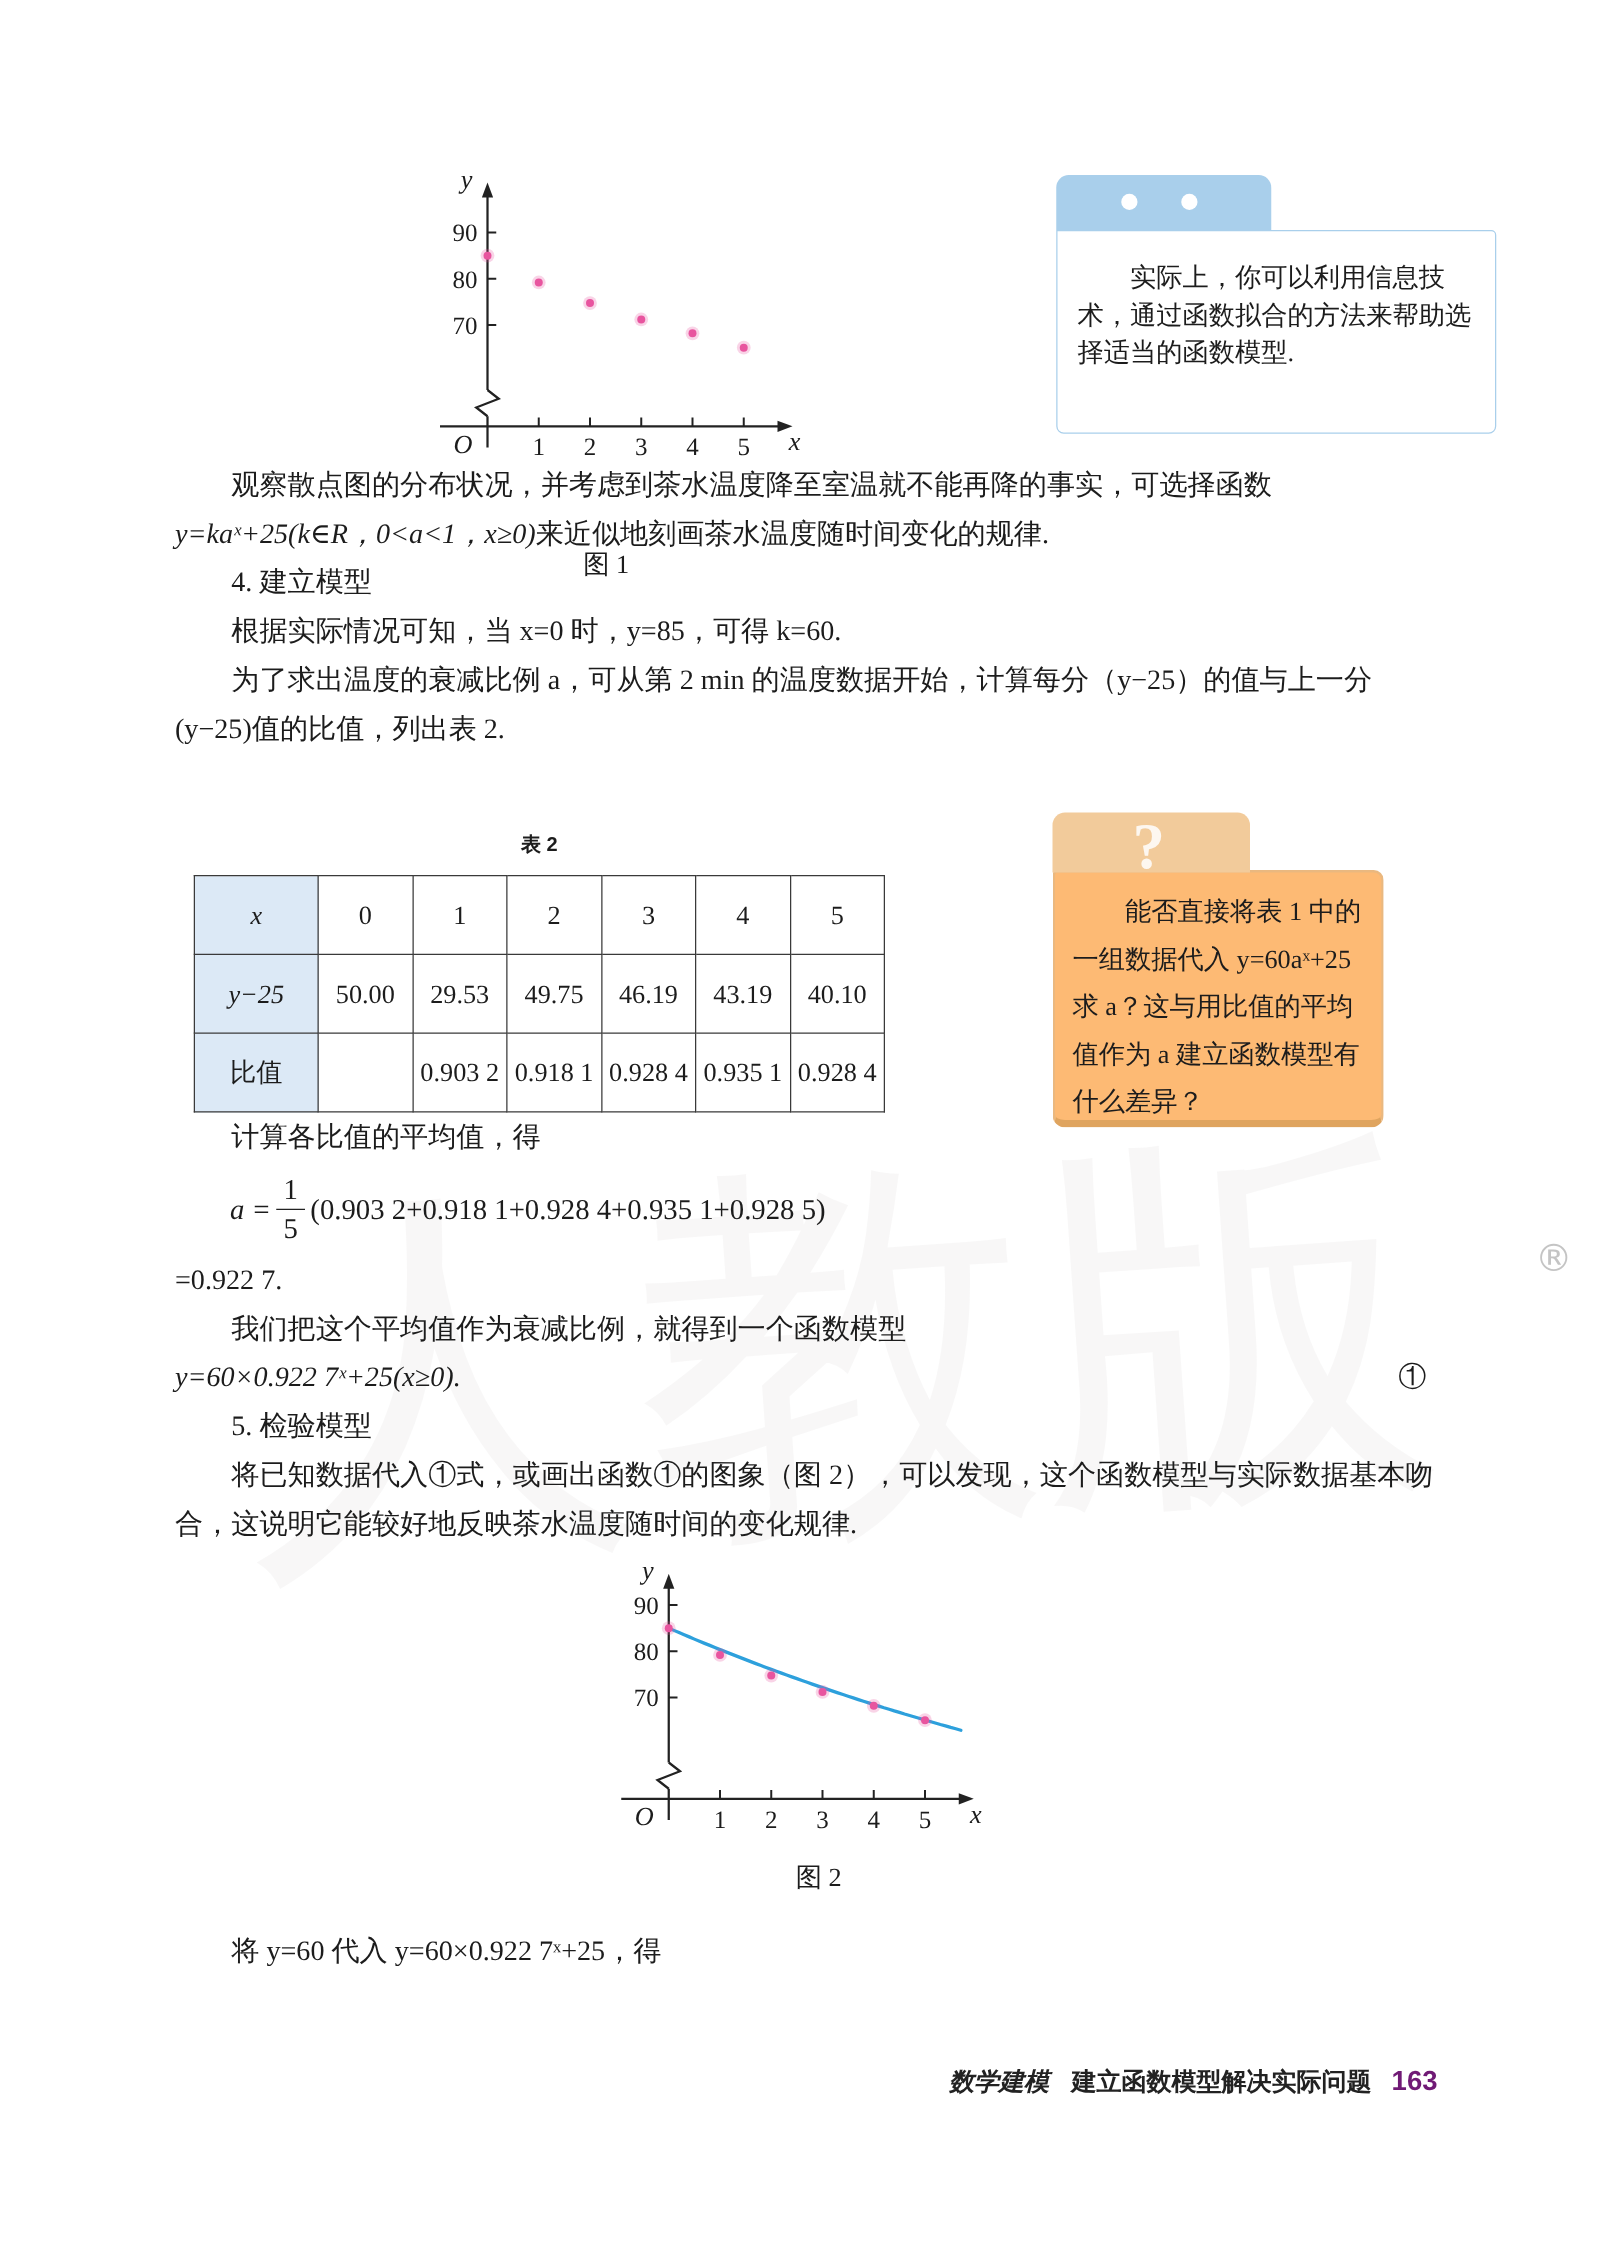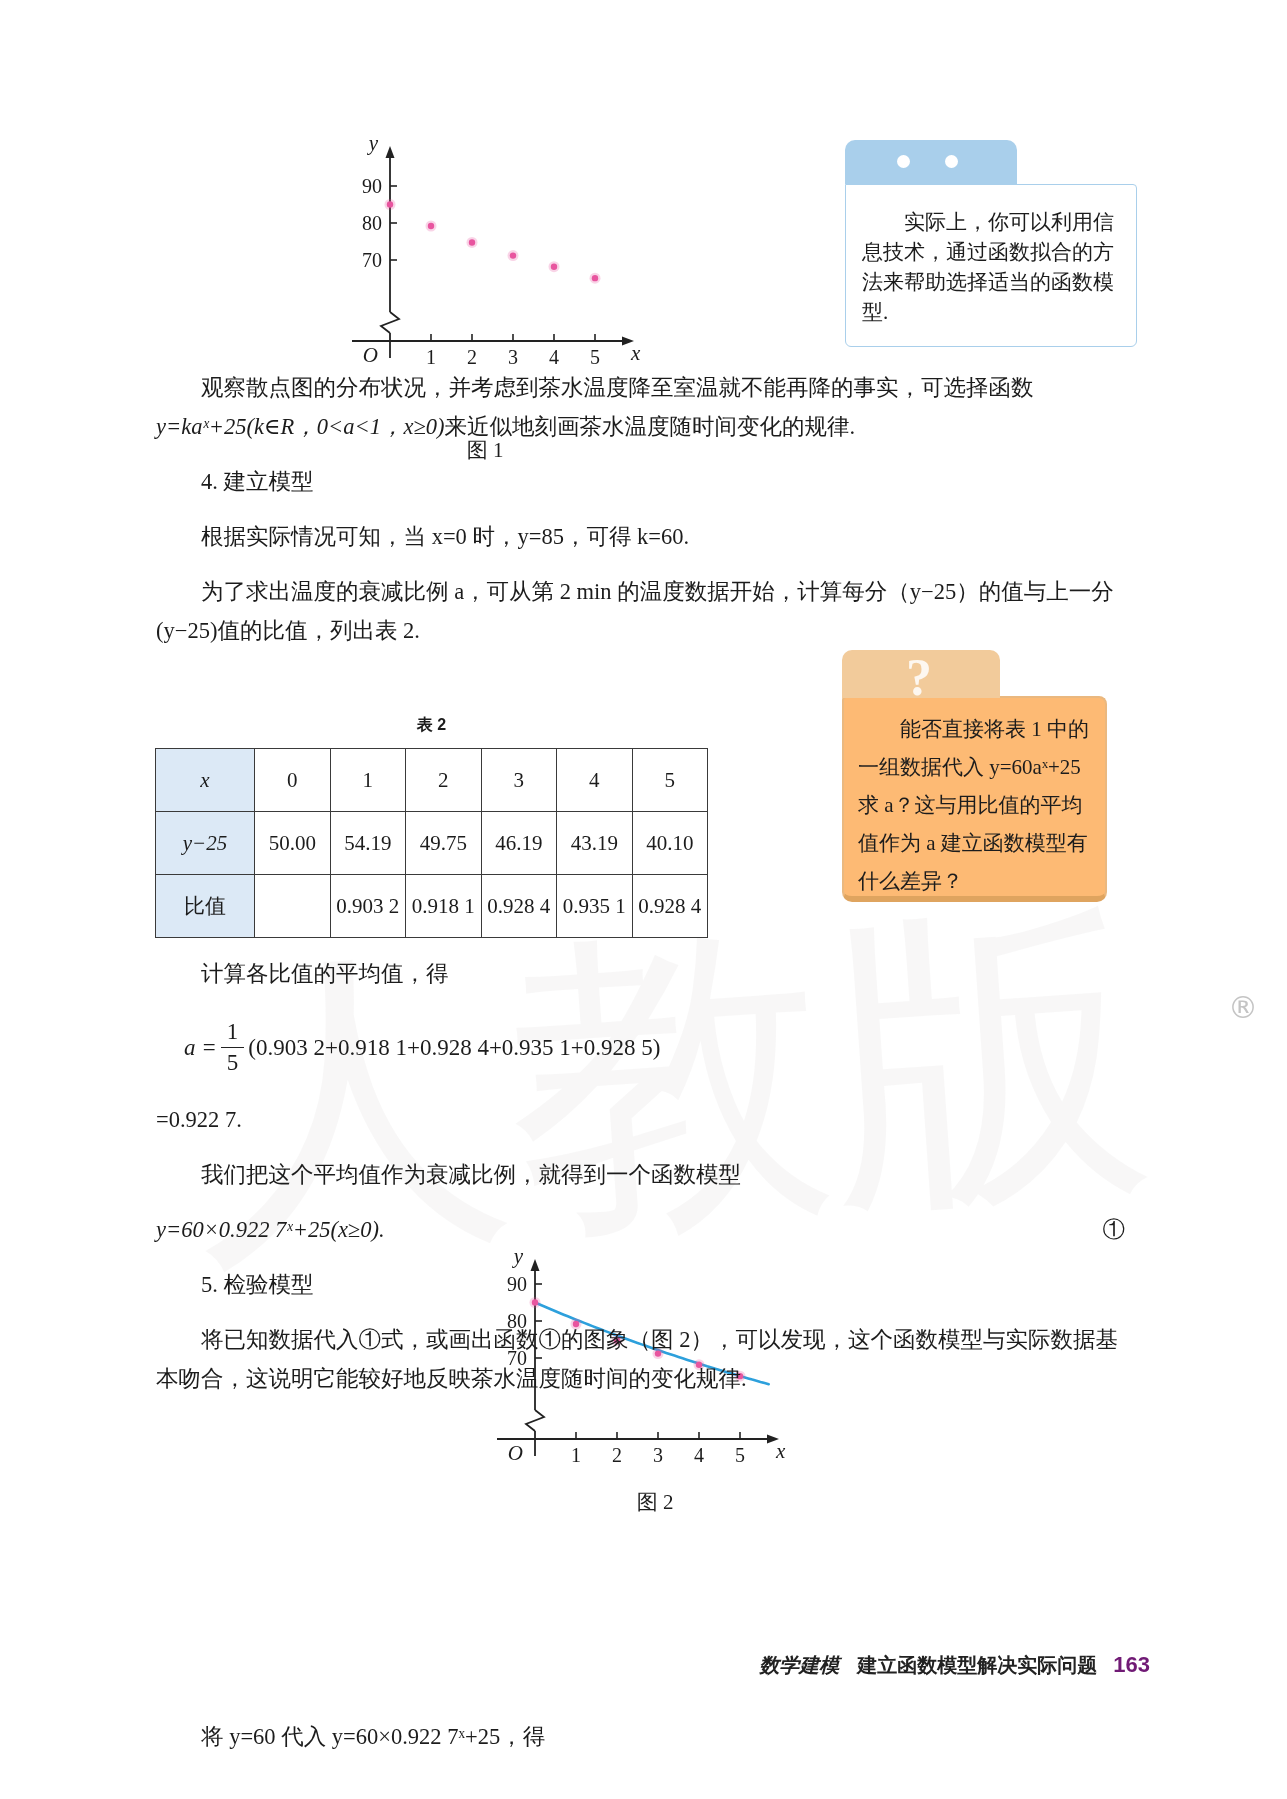--- a/index.html
+++ b/index.html
@@ -13,37 +13,37 @@
   
   .wm1{position:absolute;left:190px;top:920px;font-size:320px;line-height:1;
        color:#8f8484;opacity:0.06;transform:rotate(-4deg);white-space:nowrap;
        font-family:"DejaVu Serif",serif;pointer-events:none;}
   .wm-reg{position:absolute;left:1228px;top:990px;font-size:30px;color:#8a8a8a;opacity:0.5;
        font-family:"DejaVu Sans",sans-serif;}
 
   
   .content{position:absolute;left:140px;top:0;width:1013px;
            font-size:22.5px;line-height:39px;}
-  .content p{margin:16px;}
+  .content p{margin:0;}
   .indent{text-indent:2em;}
   .nowrap{white-space:nowrap;}
 
   
   .fig1{position:absolute;left:290px;top:126px;width:390px;}
   .fig2{position:absolute;left:435px;top:1224px;width:390px;}
   .fig-caption{width:390px;text-align:center;font-size:21px;margin-top:6px;}
   .fig2-caption{position:absolute;left:435px;top:1488px;width:440px;text-align:center;font-size:21px;}
 
   
   .note-blue{position:absolute;left:845px;top:140px;width:292px;}
   .nb-tab{position:relative;width:172px;height:44px;background:#a9cfeb;
           border-radius:10px 10px 0 0;}
   .nb-tab .dot{position:absolute;top:15px;width:13px;height:13px;border-radius:50%;background:#ffffff;}
   .nb-tab .d1{left:52px;} .nb-tab .d2{left:100px;}
-  .nb-body{box-sizing:border-box;width:292px;height:163px;background:#fff;
+  .nb-body{box-sizing:border-box;width:352px;height:163px;background:#fff;
            border:1.5px solid #a9cfeb;border-radius:0 4px 6px 6px;
            padding:22px 16px 0 16px;}
   .nb-body p{margin:0;font-size:21px;line-height:30px;text-indent:2em;}
 
   
   .note-q{position:absolute;left:842px;top:650px;width:265px;}
   .nq-tab{position:relative;width:158px;height:48px;background:#f2cb9b;
           border-radius:10px 10px 0 0;overflow:visible;}
   .q-mark{position:absolute;left:64px;top:2px;font-size:52px;line-height:52px;
           font-weight:bold;color:#ffffff;opacity:0.85;font-family:"Liberation Serif",serif;}
@@ -213,21 +213,21 @@
             <td>0</td>
             <td>1</td>
             <td>2</td>
             <td>3</td>
             <td>4</td>
             <td>5</td>
           </tr>
           <tr>
             <td class="hcol it">y−25</td>
             <td>50.00</td>
-            <td>54.19</td>
+            <td>29.53</td>
             <td>49.75</td>
             <td>46.19</td>
             <td>43.19</td>
             <td>40.10</td>
           </tr>
           <tr>
             <td class="hcol">比值</td>
             <td></td>
             <td>0.903 2</td>
             <td>0.918 1</td>

